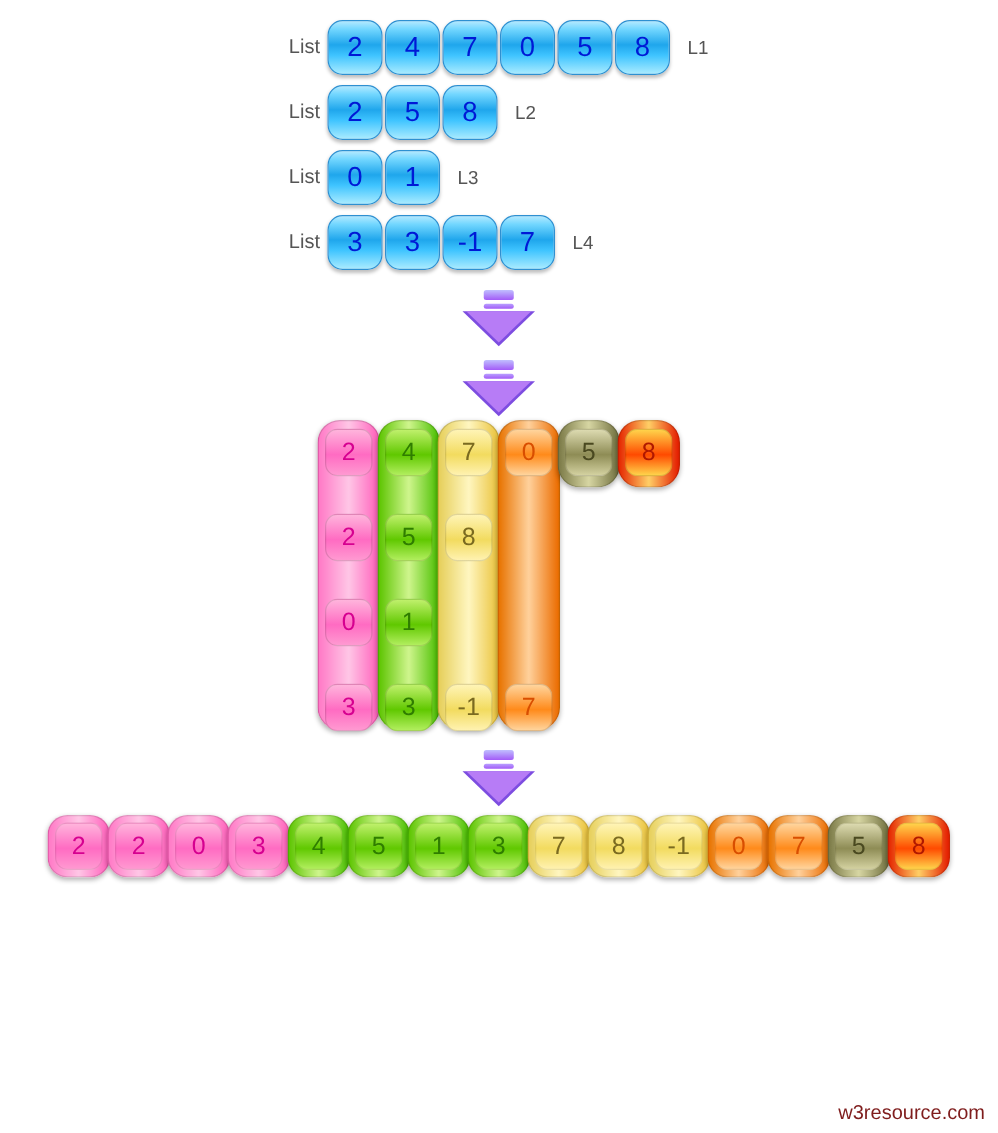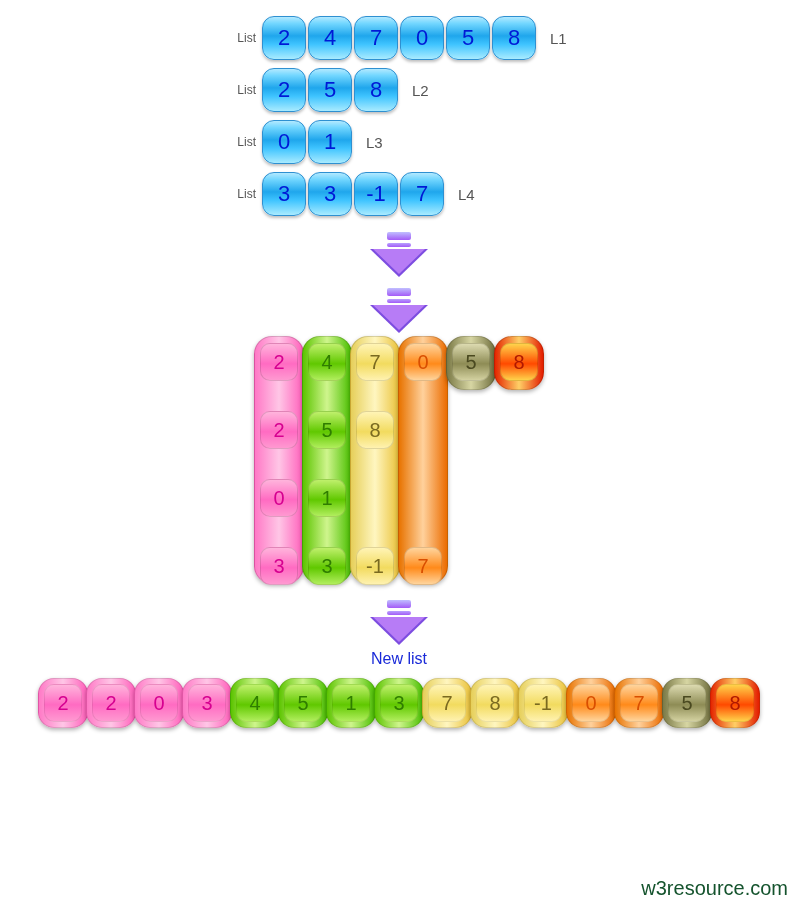--- a/index.html
+++ b/index.html
@@ -1,19 +1,19 @@
 <!DOCTYPE html>
 <html><head>
 <meta charset="utf-8">
 <style>
 *{box-sizing:border-box;margin:0;padding:0}
 body{background:#fff;width:798px;height:906px;font-family:Arial,Helvetica,sans-serif;position:relative}
 .main{width:798px}
 .irow{display:flex;align-items:center;gap:6px;padding:4px 0;margin-left:220px}
-.label{color:#555;font-size:12px;width:36px;text-align:right}
+.label{color:#555;font-size:16px;width:36px;text-align:right}
 .suffix{color:#555;font-size:15px;margin-left:8px}
 .cells-blue{display:flex;gap:2px}
 .cell-b{width:44px;height:44px;border-radius:12px;display:flex;align-items:center;justify-content:center;color:#0019d6;font-size:22px;font-weight:400;background:linear-gradient(180deg,#b3e9ff 0%,#73d7ff 15%,#1fa6ec 45%,#3fc4ff 65%,#a9ebff 100%);border:1px solid #2e90d1;box-shadow:0 2px 3px rgba(0,0,0,0.25)}
 .arrow-wrap{display:flex;justify-content:center;margin:12px 0 4px}
 .big-arrow{width:58px;height:44px;position:relative}
 .big-arrow .stem{width:24px;height:8px;background:linear-gradient(180deg,#c0bfff,#a35bf7);margin:0 auto;border-radius:2px}
 .big-arrow .stem2{width:24px;height:4px;background:linear-gradient(180deg,#b8a0ff,#a35bf7);margin:3px auto 0;border-radius:2px}
 .big-arrow .tri{width:0;height:0;border-left:29px solid transparent;border-right:29px solid transparent;border-top:28px solid;border-top-color:transparent;margin-top:2px;position:relative}
 .big-arrow .tri::before{content:'';position:absolute;left:-29px;top:-28px;width:0;height:0;border-left:29px solid transparent;border-right:29px solid transparent;border-top:28px solid #7d4de0}
 .big-arrow .tri::after{content:'';position:absolute;left:-26px;top:-28px;width:0;height:0;border-left:26px solid transparent;border-right:26px solid transparent;border-top:25px solid #b77cf6}
@@ -48,21 +48,21 @@
 .nc.green{background:linear-gradient(90deg,#5cc400,#cff58d,#4abf00)}
 .nc.green .inner{background:linear-gradient(180deg,#bff06b,#60c800 55%,#b1ee5d);color:#2f7d00}
 .nc.yellow{background:linear-gradient(90deg,#e6cf5a,#fff6c0,#eac23a)}
 .nc.yellow .inner{background:linear-gradient(180deg,#fff4b5,#f2db5f 55%,#fff2b0);color:#7a6a20}
 .nc.orange{background:linear-gradient(90deg,#e87300,#ffd19c,#eb6c00)}
 .nc.orange .inner{background:linear-gradient(180deg,#ffd49c,#ff8a1a 55%,#ffd49c);color:#d94e00}
 .nc.olive{background:linear-gradient(90deg,#7b7a47,#d7d6a3,#706f3e)}
 .nc.olive .inner{background:linear-gradient(180deg,#dcdab0,#8e8c55 55%,#d3d1a0);color:#4a4920}
 .nc.red{background:linear-gradient(90deg,#e52600,#ffcf66,#e41d00)}
 .nc.red .inner{background:linear-gradient(180deg,#ffd24a,#ff4a00 55%,#ffd24a);color:#b01800}
-.footer-brand{position:absolute;right:10px;bottom:6px;color:#14532d;font-size:20px}
+.footer-brand{position:absolute;right:10px;bottom:6px;color:#7f1d1d;font-size:16px}
 </style>
 </head>
 <body>
 
 <div class="main">
 
   <div style="height:12px"></div>
 
   <div class="irow">
     <span class="label">List</span>
@@ -172,21 +172,20 @@
   </div>
 
   <div class="arrow-wrap" style="margin-top:16px">
     <div class="big-arrow">
         <div class="stem"></div>
         <div class="stem2"></div>
         <div class="tri"></div>
       </div>
   </div>
 
-  <div class="cap">New list</div>
 
   <div class="newlist-wrap">
     <div class="newlist" id="newlist">
         <div class="nc pink">
           <div class="inner">2</div>
         </div>
         <div class="nc pink">
           <div class="inner">2</div>
         </div>
         <div class="nc pink">

